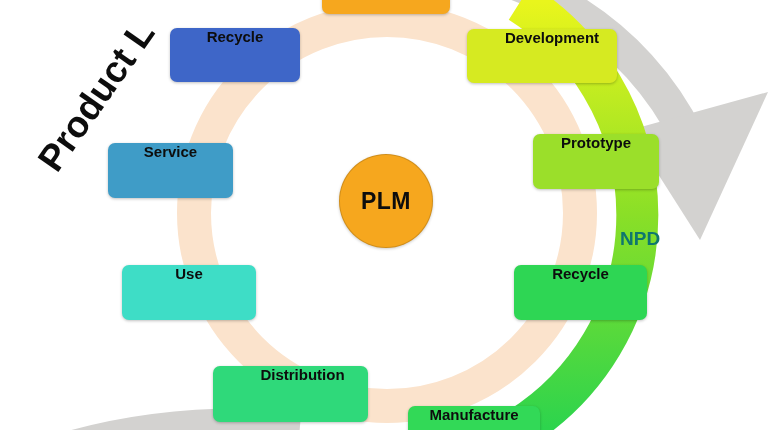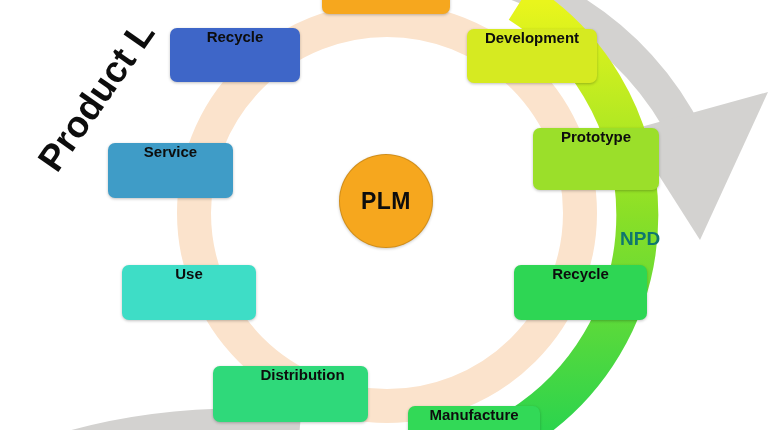--- a/index.html
+++ b/index.html
@@ -11,21 +11,21 @@
   .node{
     position:absolute;border-radius:7px;display:flex;align-items:flex-start;justify-content:center;
     font-weight:bold;font-size:15px;color:#0d0d0d;
     box-shadow:0 1px 3px rgba(0,0,0,0.25);
     z-index:3;
   }
   .n-top          {left:322px;top:-40px;width:128px;height:54px;}
   .n-recycle      {left:170px;top:28px;width:130px;height:54px;}
   .n-development  {left:467px;top:29px;width:130px;height:54px;}
   .n-service      {left:108px;top:135px;width:125px;height:55px;}
-  .n-prototype    {left:533px;top:128px;width:126px;height:62px;}
+  .n-prototype    {left:533px;top:134px;width:126px;height:55px;}
   .n-use          {left:122px;top:265px;width:134px;height:55px;}
   .n-launch       {left:514px;top:265px;width:133px;height:55px;}
   .n-distribution {left:213px;top:366px;width:131px;height:56px;}
   .n-manufacture  {left:408px;top:366px;width:132px;height:56px;}
   .plm{
     position:absolute;left:339px;top:154px;width:92px;height:92px;border-radius:50%;
     display:flex;align-items:center;justify-content:center;
     font-weight:bold;font-size:23px;letter-spacing:.5px;color:#0d0d0d;
     border:1px solid rgba(0,0,0,0.15);
     box-shadow:0 1px 3px rgba(0,0,0,0.2);
@@ -69,21 +69,21 @@
   <div class="npd-label">NPD</div>
 
   <div class="node n-top" style="background: rgb(246, 167, 30);">
     <span></span>
   </div>
 
   <div class="node n-recycle" style="background: rgb(62, 102, 200);">
     <span>Recycle</span>
   </div>
 
-  <div class="node n-development" style="background: rgb(214, 234, 33);">
+  <div class="node n-development" style="background: rgb(214, 234, 33); padding-left: 20px;">
     <span>Development</span>
   </div>
 
   <div class="node n-service" style="background: rgb(63, 156, 199); margin-top: 8px;">
     <span>Service</span>
   </div>
 
   <div class="node n-prototype" style="background: rgb(155, 223, 42);">
     <span>Prototype</span>
   </div>

